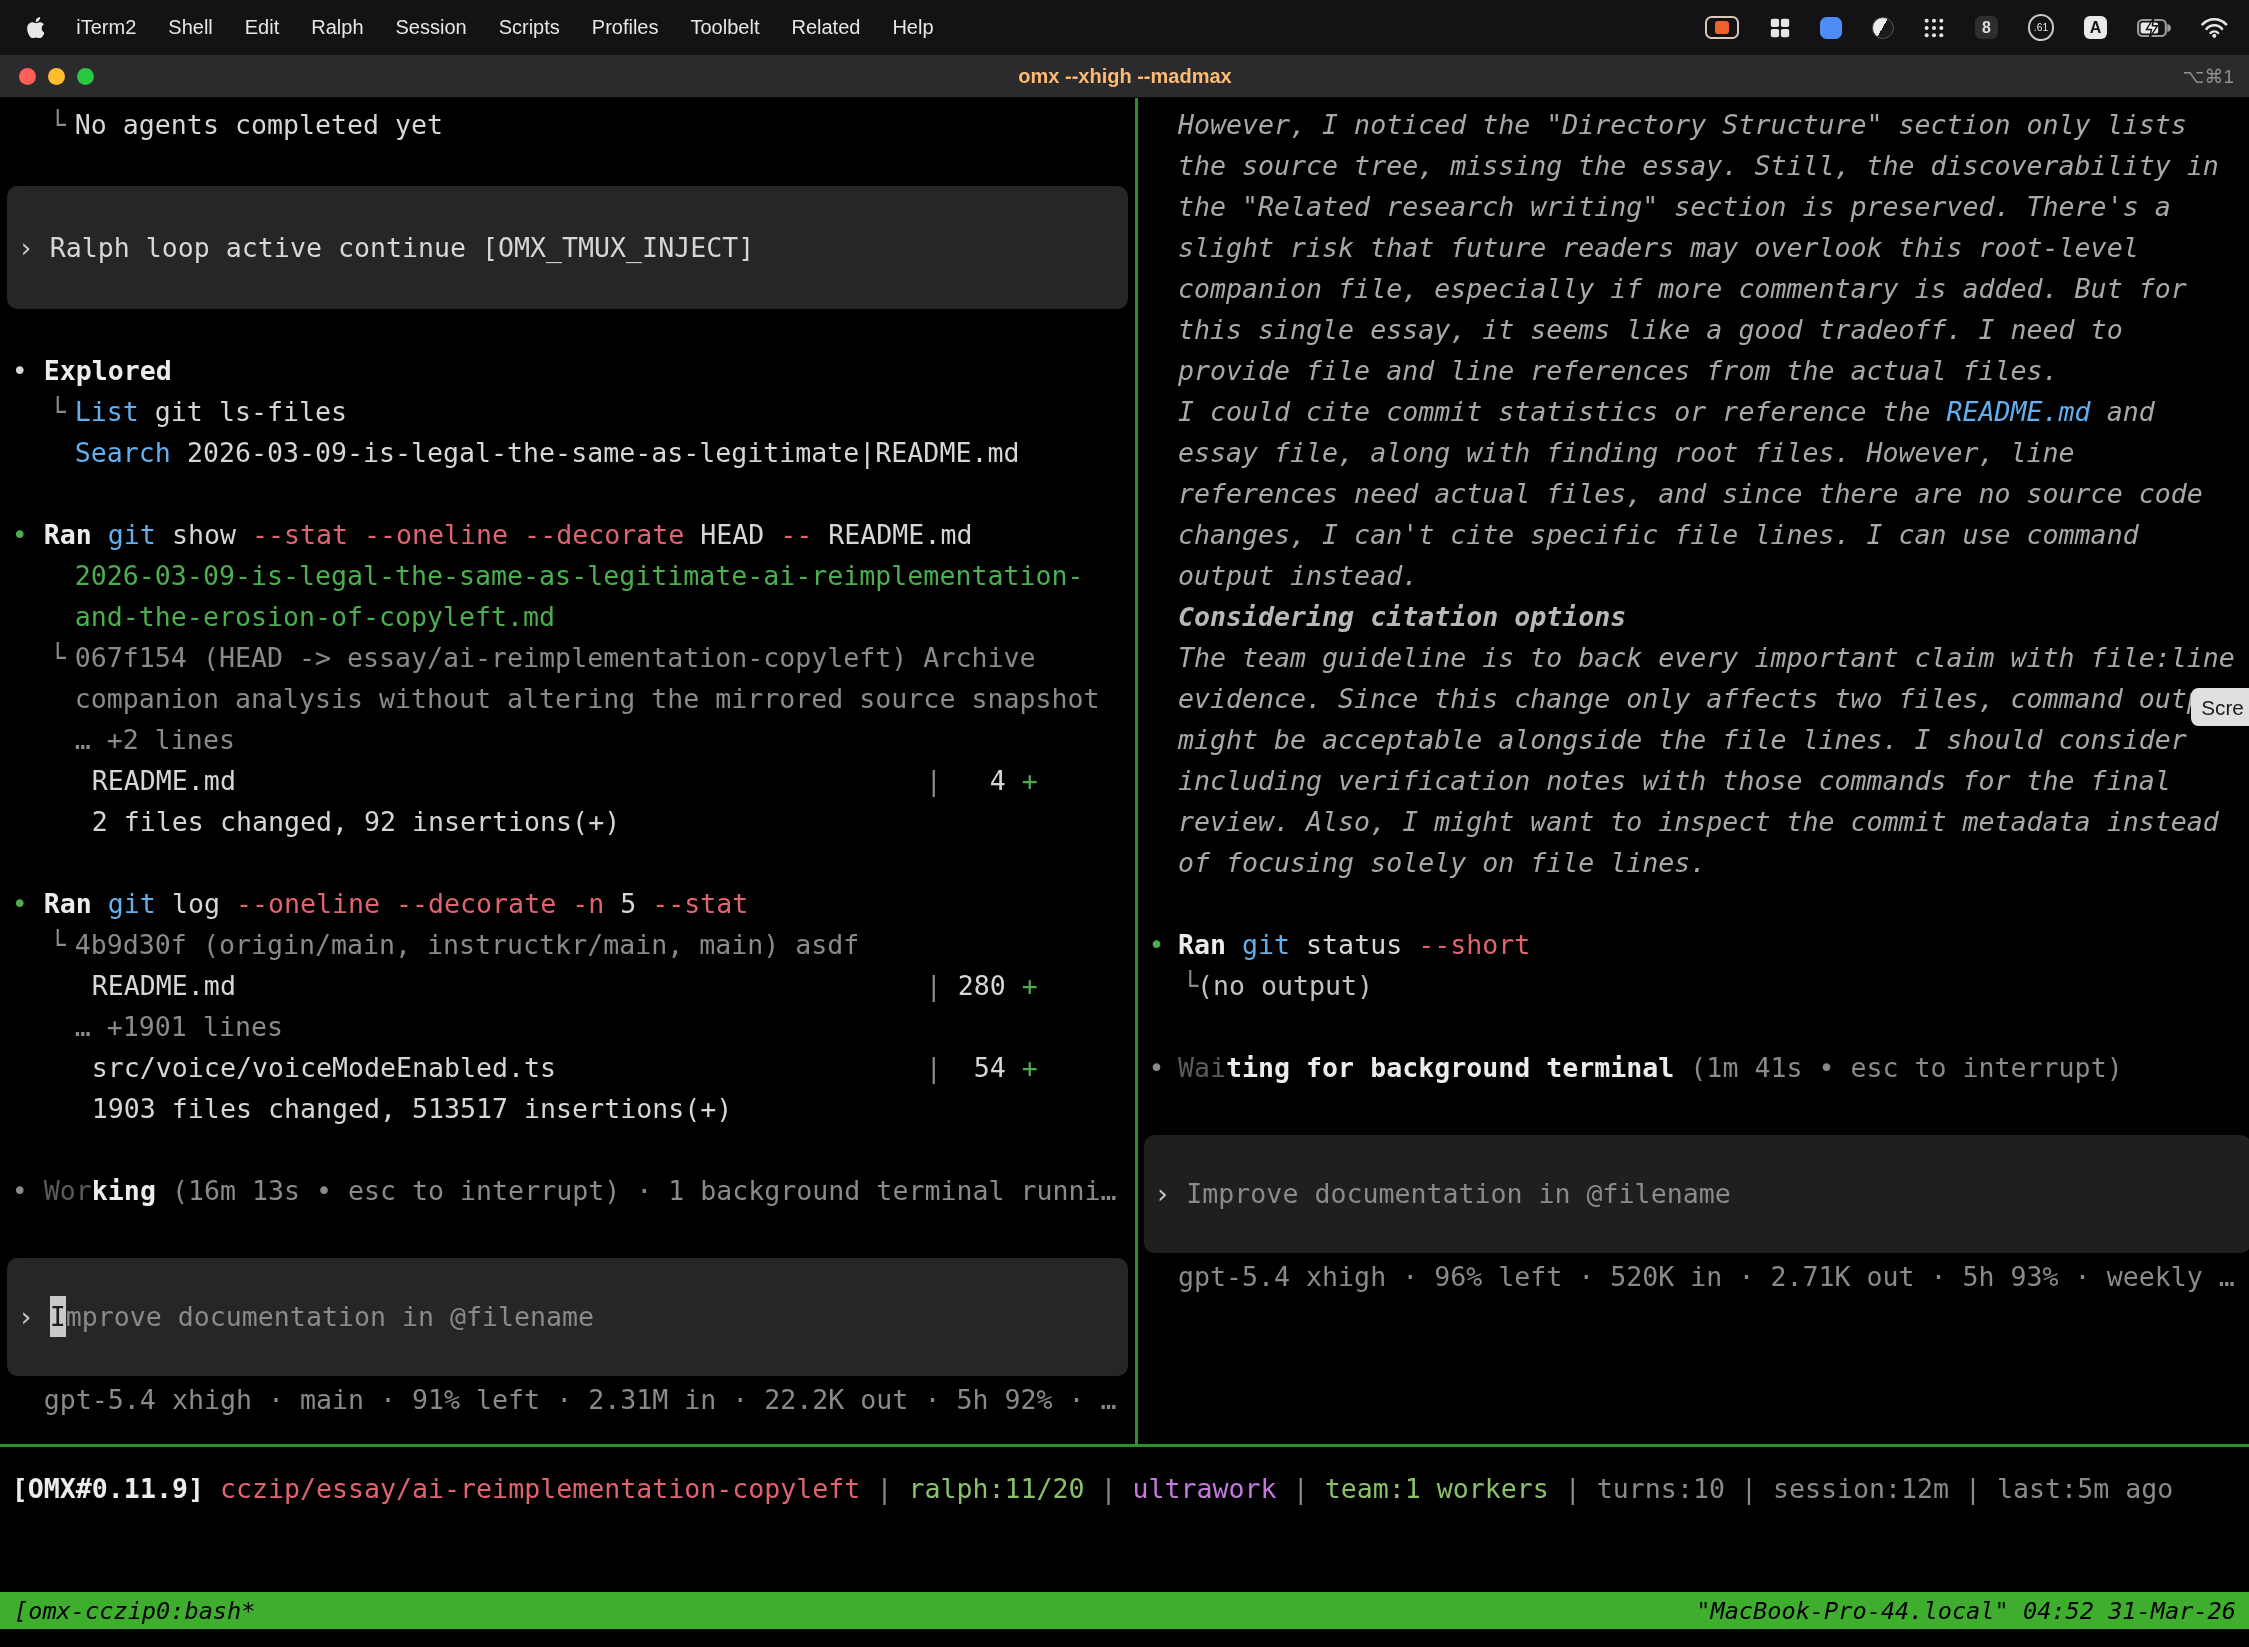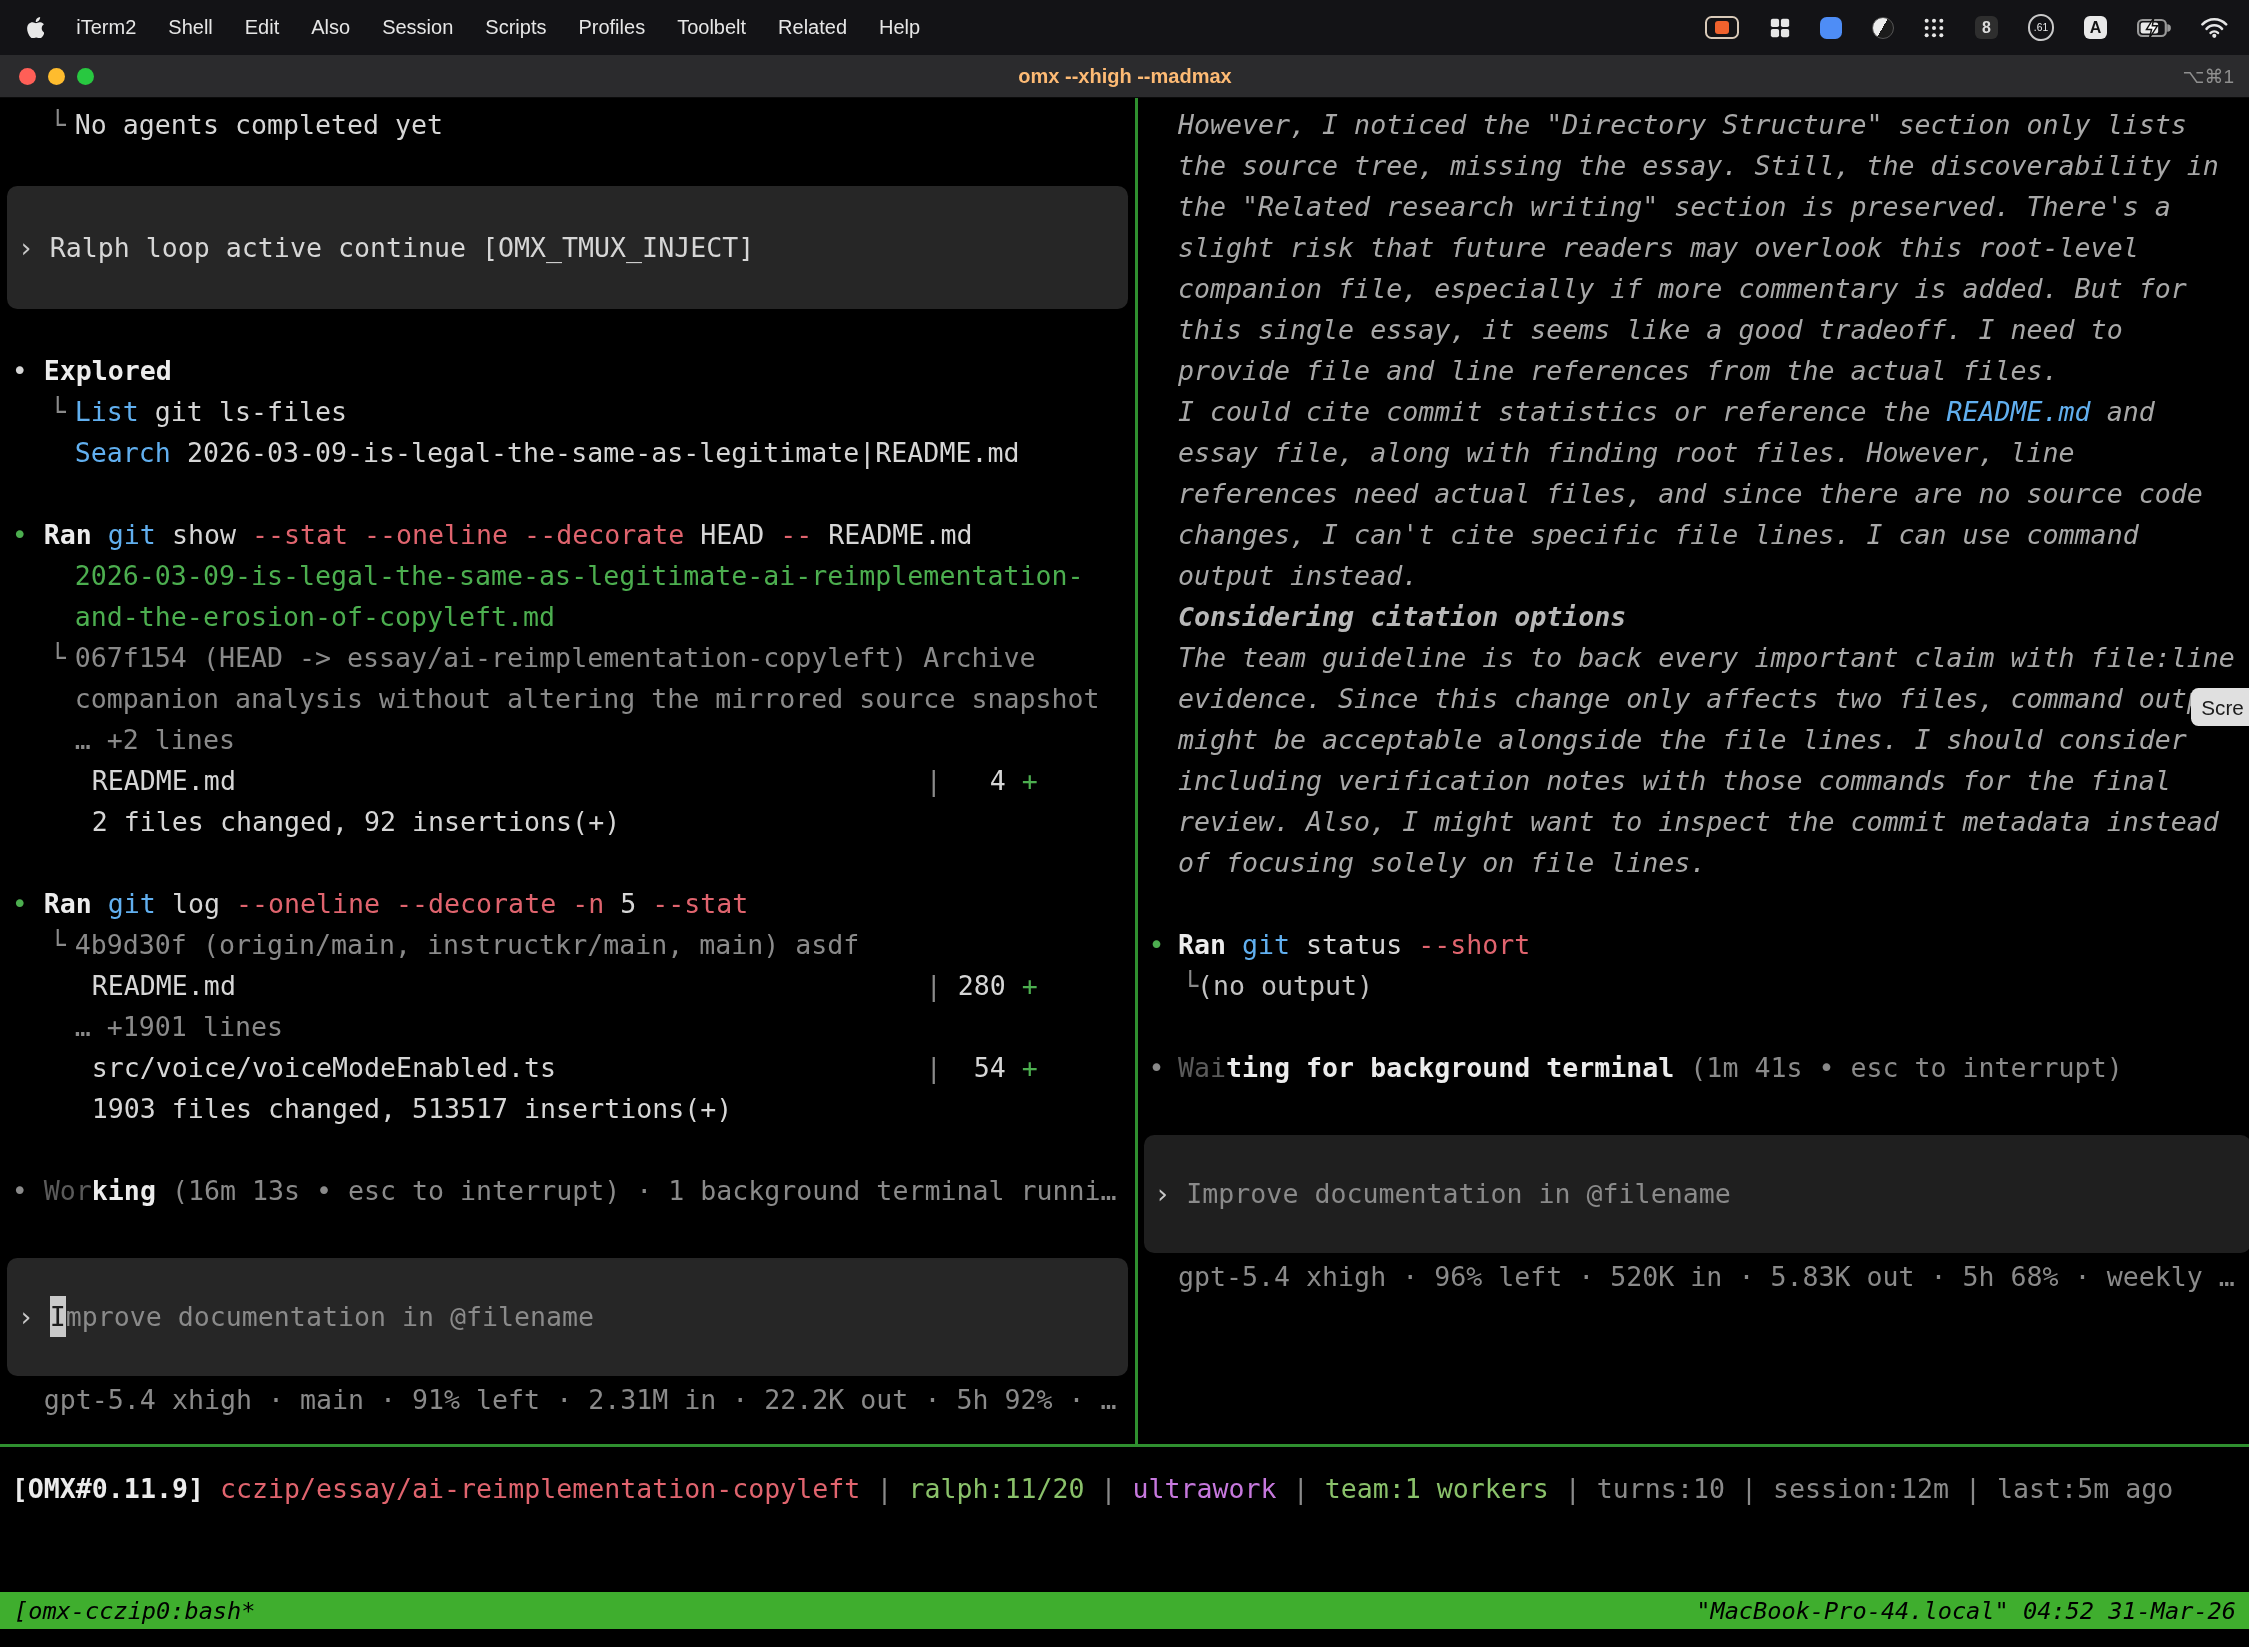--- a/index.html
+++ b/index.html
@@ -97,21 +97,21 @@
   <div class="menu-bar">
     <div class="mb-left">
       <span class="mb-item apple">
           <svg viewBox="0 0 814 1000">
             <path d="M788.1 340.9c-5.8 4.5-108.2 62.2-108.2 190.5 0 148.4 130.3 200.9 134.2 202.2-.6 3.2-20.7 71.9-68.7 141.9-42.8 61.6-87.5 123.1-155.5 123.1s-85.5-39.5-164-39.5c-76.5 0-103.7 40.8-165.9 40.8s-105.6-57-155.5-127C46.7 790.7 0 663 0 541.8c0-194.4 126.4-297.5 250.8-297.5 66.1 0 121.2 43.4 162.7 43.4 39.5 0 101.1-46 176.3-46 28.5 0 130.9 2.6 198.3 99.2zm-234-181.5c31.1-36.9 53.1-88.1 53.1-139.3 0-7.1-.6-14.3-1.9-20.1-50.6 1.9-110.8 33.7-147.1 75.8-28.5 32.4-55.1 83.6-55.1 135.5 0 7.8 1.3 15.6 1.9 18.1 3.2.6 8.4 1.3 13.6 1.3 45.4 0 102.5-30.4 135.5-71.3z"></path>
           </svg>
         </span>
       <span class="mb-item app">iTerm2</span>
       <span class="mb-item">Shell</span>
       <span class="mb-item">Edit</span>
-      <span class="mb-item">Also</span>
+      <span class="mb-item">Ralph</span>
       <span class="mb-item">Session</span>
       <span class="mb-item">Scripts</span>
       <span class="mb-item">Profiles</span>
       <span class="mb-item">Toolbelt</span>
       <span class="mb-item">Related</span>
       <span class="mb-item">Help</span>
     </div>
     <div class="mb-right">
       <span class="ic rec">
           <i></i>
@@ -225,21 +225,21 @@
 
       <div class="ln bline gap nw"><span class="bullet gn">•</span><span class="tok bold">Ran</span><span class="tok blue">git</span><span class="tok fg">status</span><span class="red">--short</span></div>
       <div class="ln sub nw"><span class="prefix">└</span><span class="fg2">(no output)</span></div>
 
       <div class="ln bline gap nw"><span class="bullet gray">•</span><span class="dim">Wai</span><span class="tok bold">ting for background terminal</span><span class="gray">(1m 41s • esc to interrupt)</span></div>
 
       <div class="pbox inbox">
           <span class="chev">›</span>
           <span class="gray">Improve documentation in @filename</span>
         </div>
-      <div class="ln statusline gray">gpt-5.4 xhigh · 96% left · 520K in · 5.83K out · 5h 68% · weekly …</div>
+      <div class="ln statusline gray">gpt-5.4 xhigh · 96% left · 520K in · 2.71K out · 5h 93% · weekly …</div>
     </div>
 
     <div class="tooltip">Scre</div>
   </div>
 
   <div class="hline"></div>
 
   <div class="omx-bar"><span class="bold">[OMX#0.11.9]</span><span class="tokl red">cczip/essay/ai-reimplementation-copyleft</span><span class="tokl gray">|</span><span class="tokl gn2">ralph:11/20</span><span class="tokl gray">|</span><span class="tokl mag">ultrawork</span><span class="tokl gray">|</span><span class="tokl gn2">team:1 workers</span><span class="tokl gray">|</span><span class="tokl gray">turns:10</span><span class="tokl gray">|</span><span class="tokl gray">session:12m</span><span class="tokl gray">|</span><span class="tokl gray">last:5m ago</span></div>
 
   <div class="tmux-bar">

